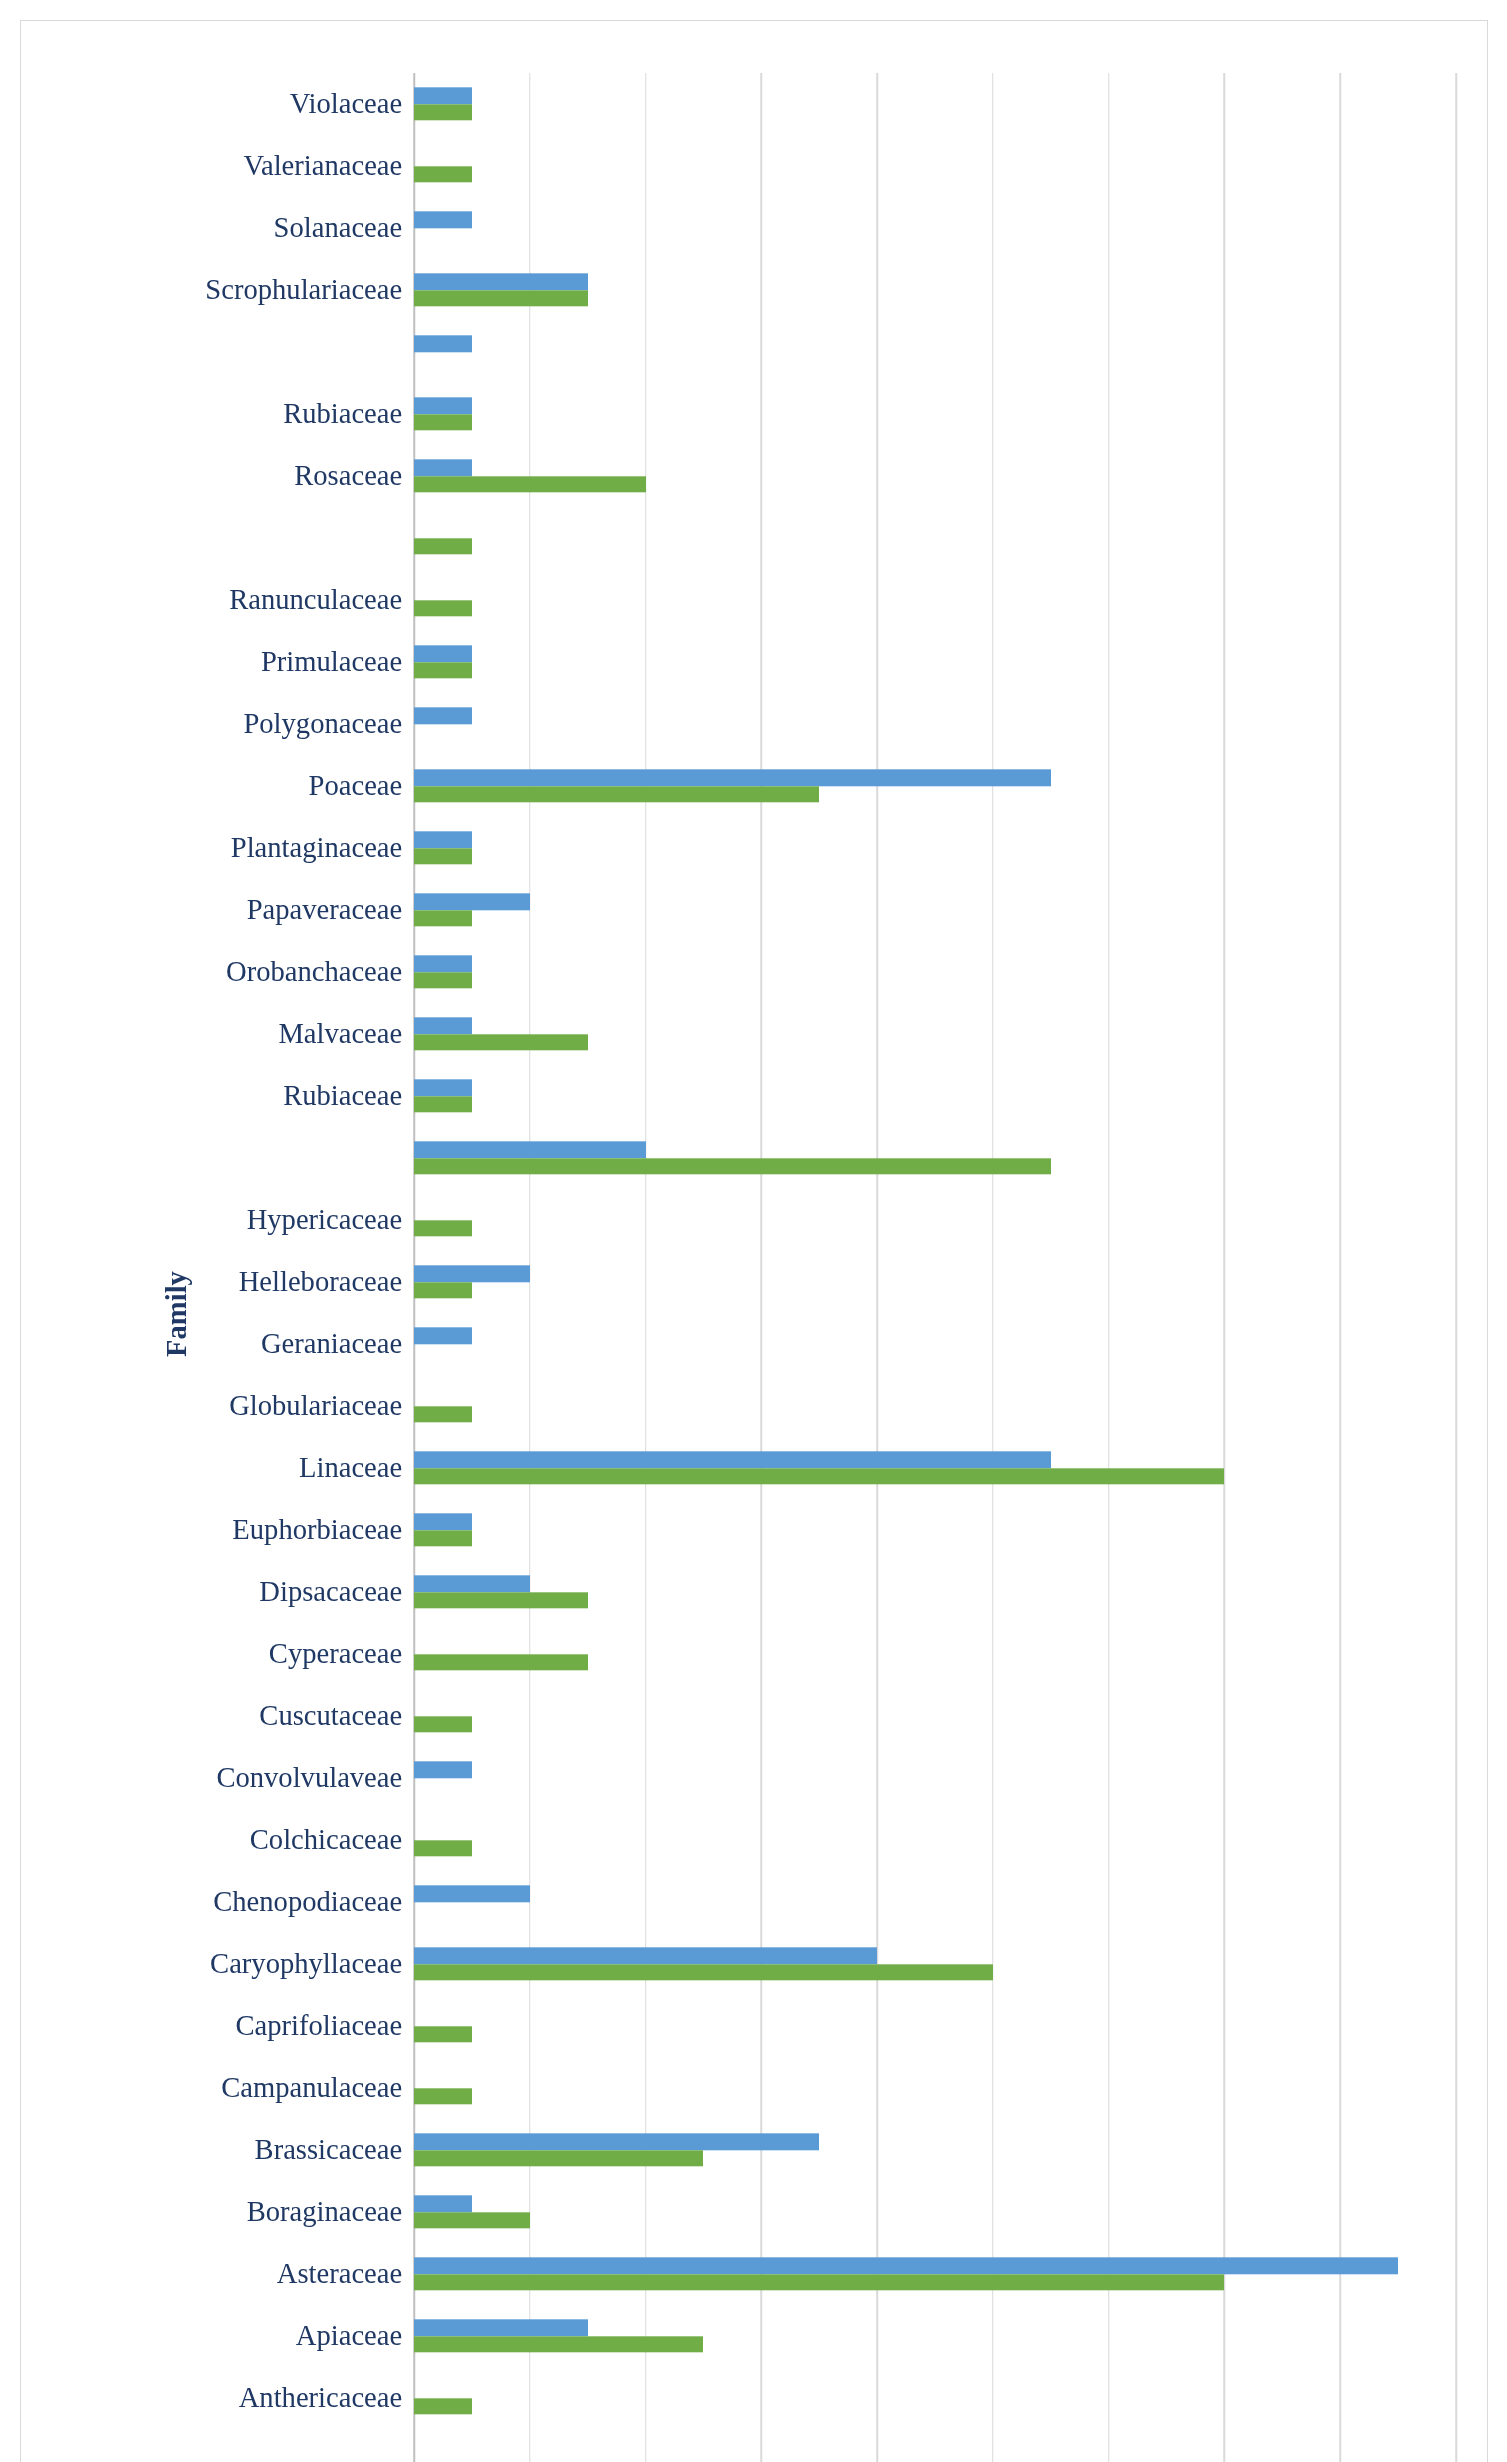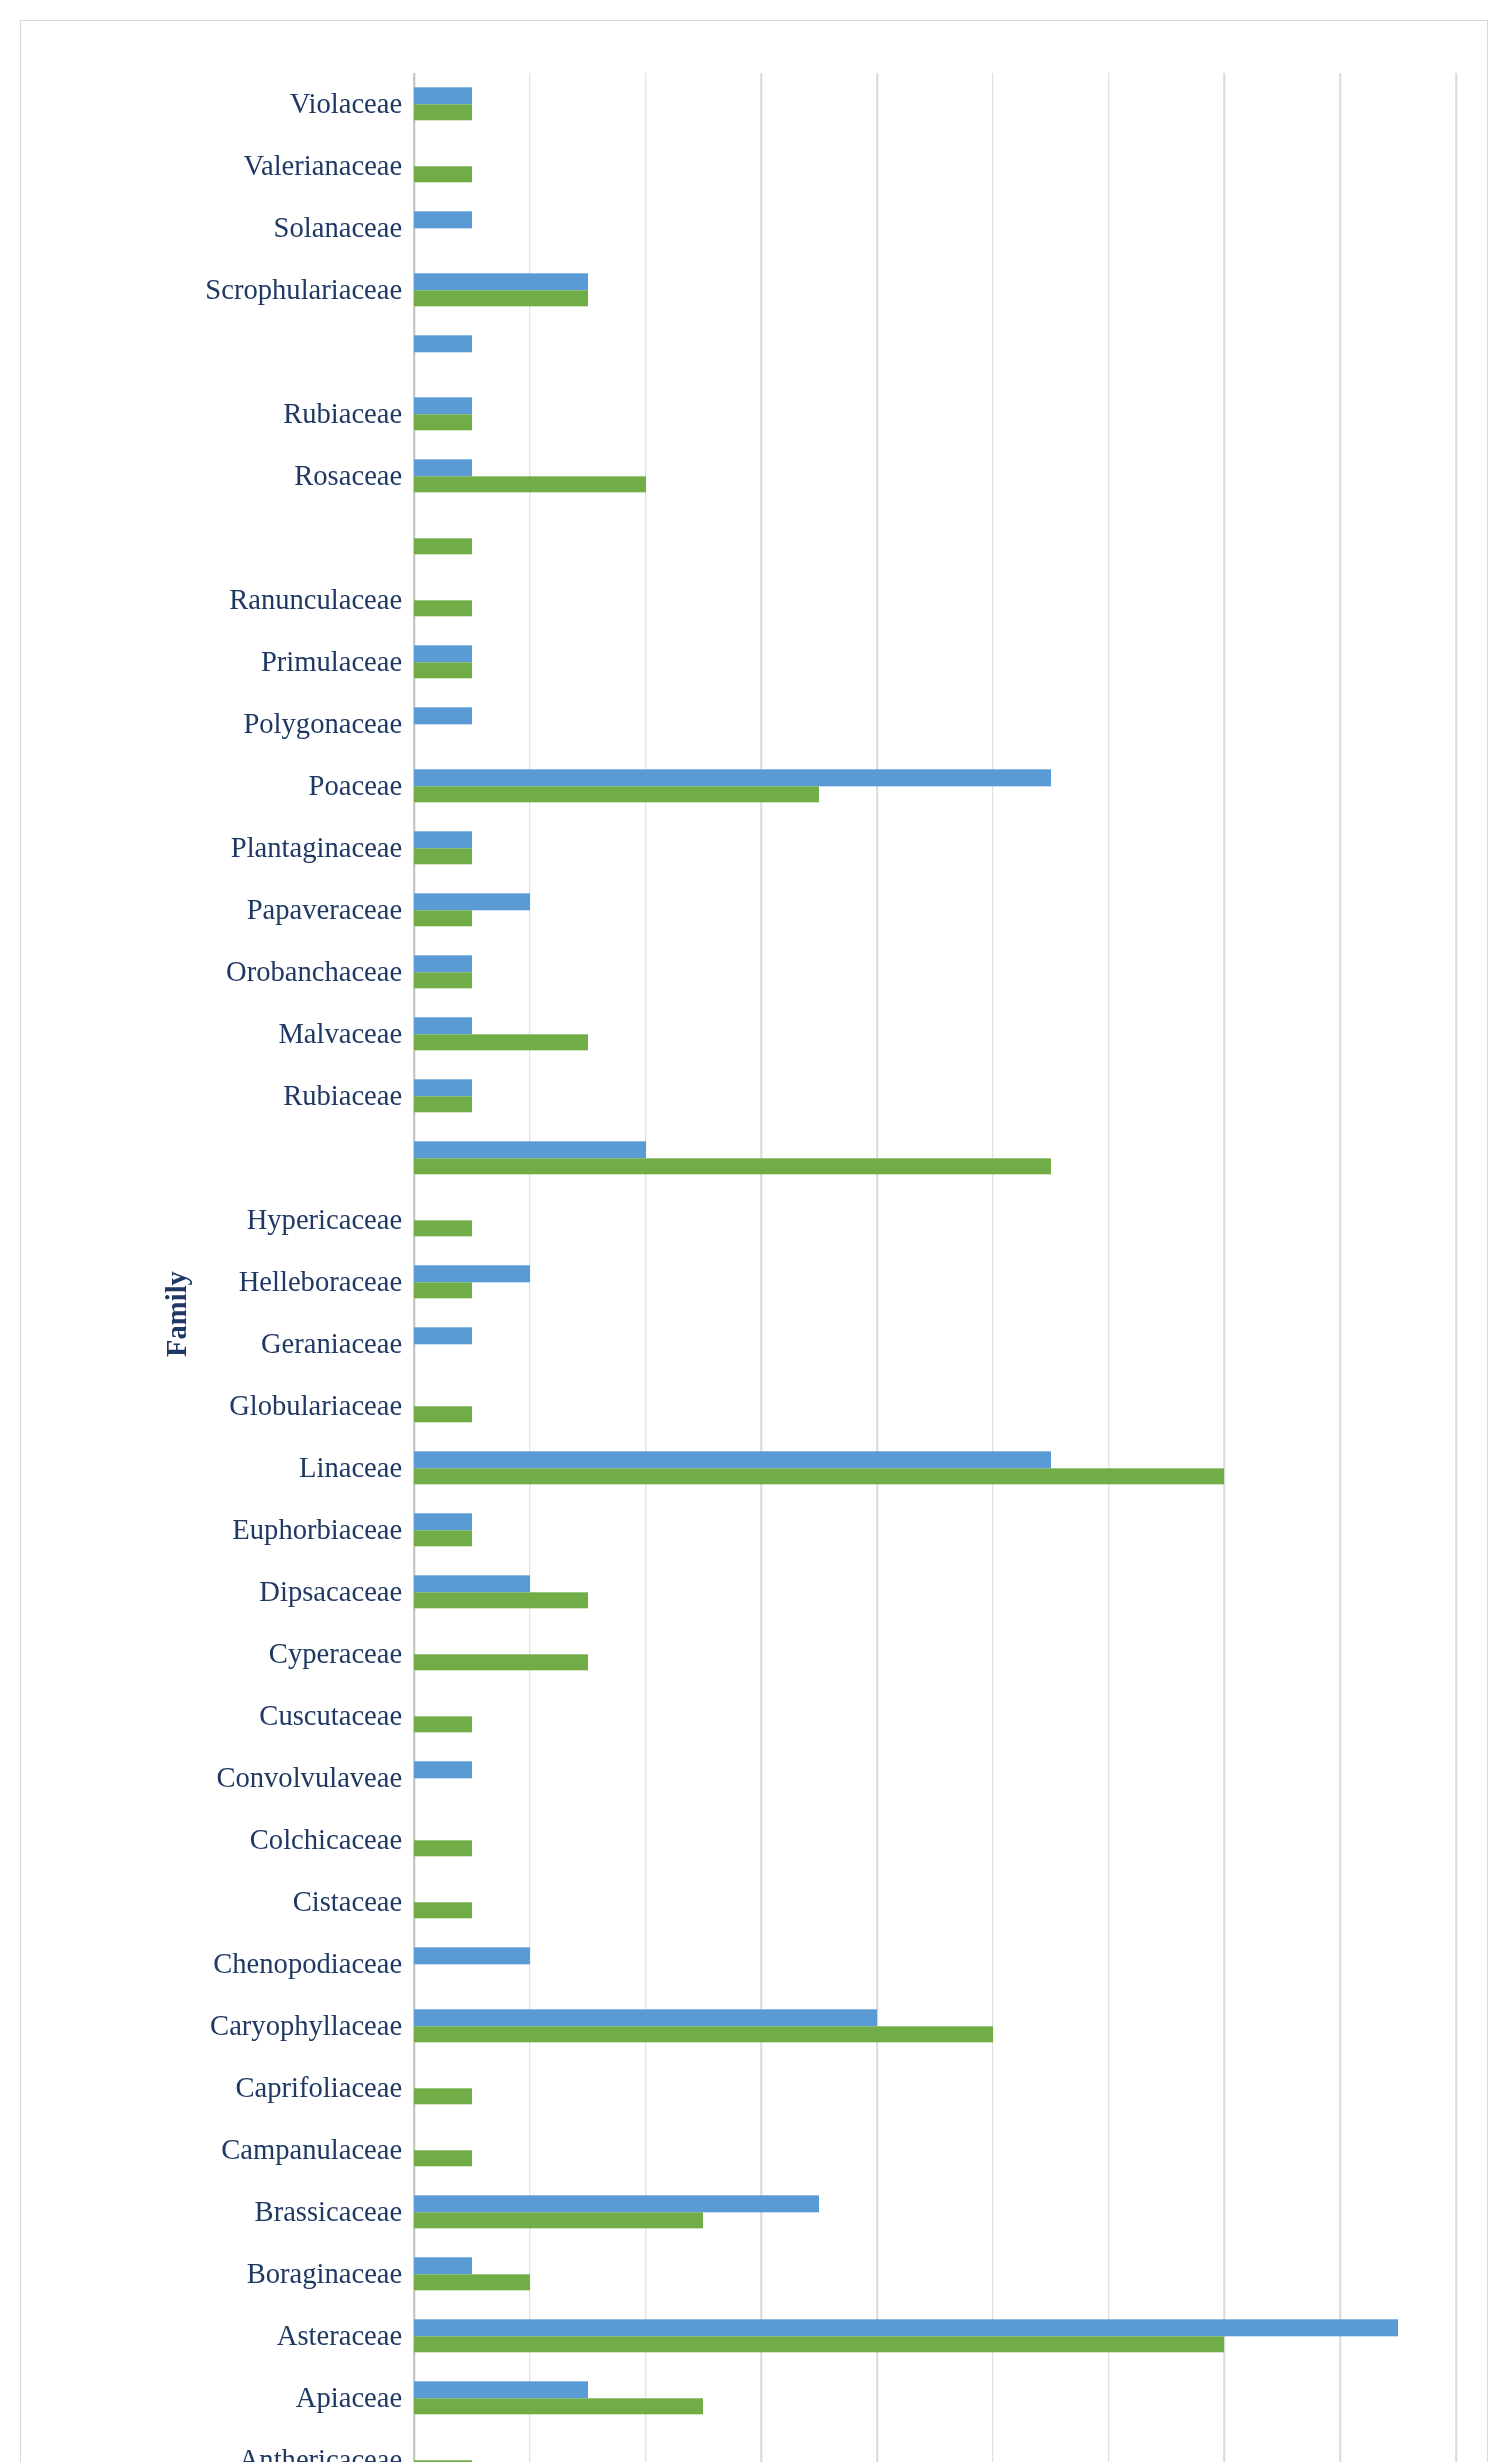--- a/index.html
+++ b/index.html
@@ -261,27 +261,20 @@
         </div>
       </div>
       <div class="row">
         <div class="row-label">Colchicaceae</div>
         <div class="bar-group">
           <div class="bar" style="width: 0%; background: rgb(91, 155, 213);"></div>
           <div class="bar" style="width: 5.55556%; background: rgb(112, 173, 71);"></div>
         </div>
       </div>
       <div class="row">
-        <div class="row-label">Cistaceae</div>
-        <div class="bar-group">
-          <div class="bar" style="width: 0%; background: rgb(91, 155, 213);"></div>
-          <div class="bar" style="width: 5.55556%; background: rgb(112, 173, 71);"></div>
-        </div>
-      </div>
-      <div class="row">
         <div class="row-label">Chenopodiaceae</div>
         <div class="bar-group">
           <div class="bar" style="width: 11.1111%; background: rgb(91, 155, 213);"></div>
           <div class="bar" style="width: 0%; background: rgb(112, 173, 71);"></div>
         </div>
       </div>
       <div class="row">
         <div class="row-label">Caryophyllaceae</div>
         <div class="bar-group">
           <div class="bar" style="width: 44.4444%; background: rgb(91, 155, 213);"></div>

